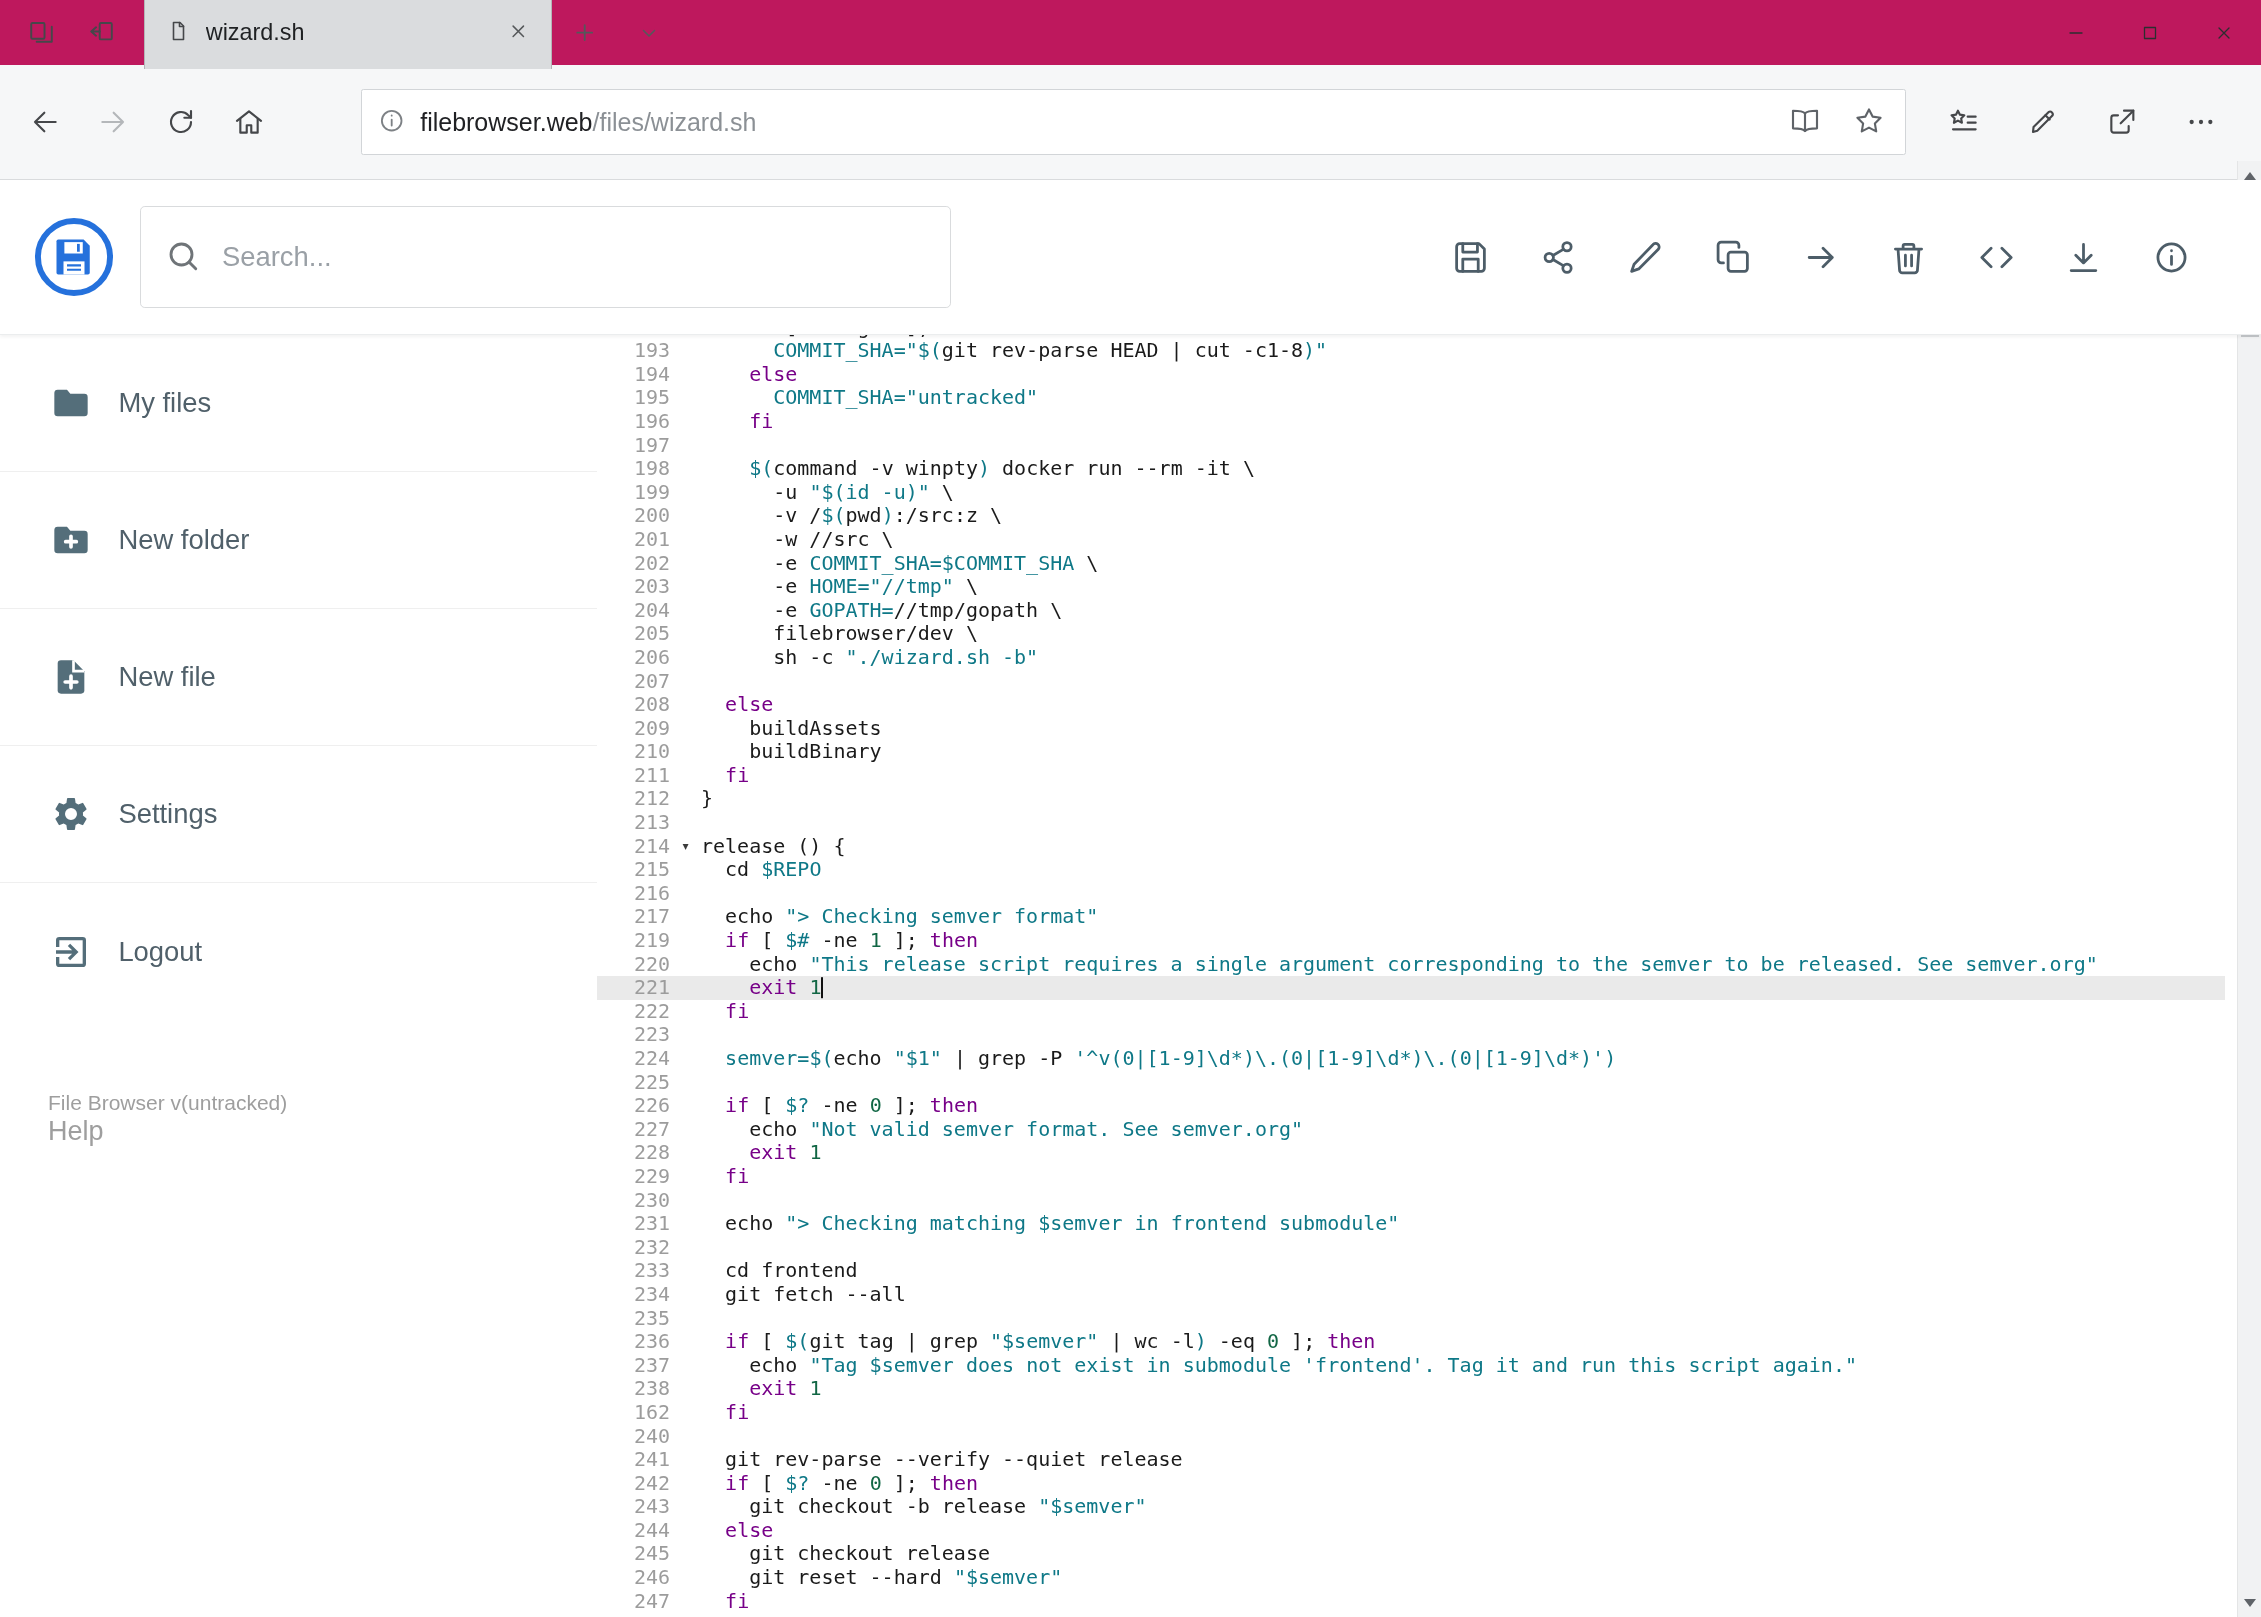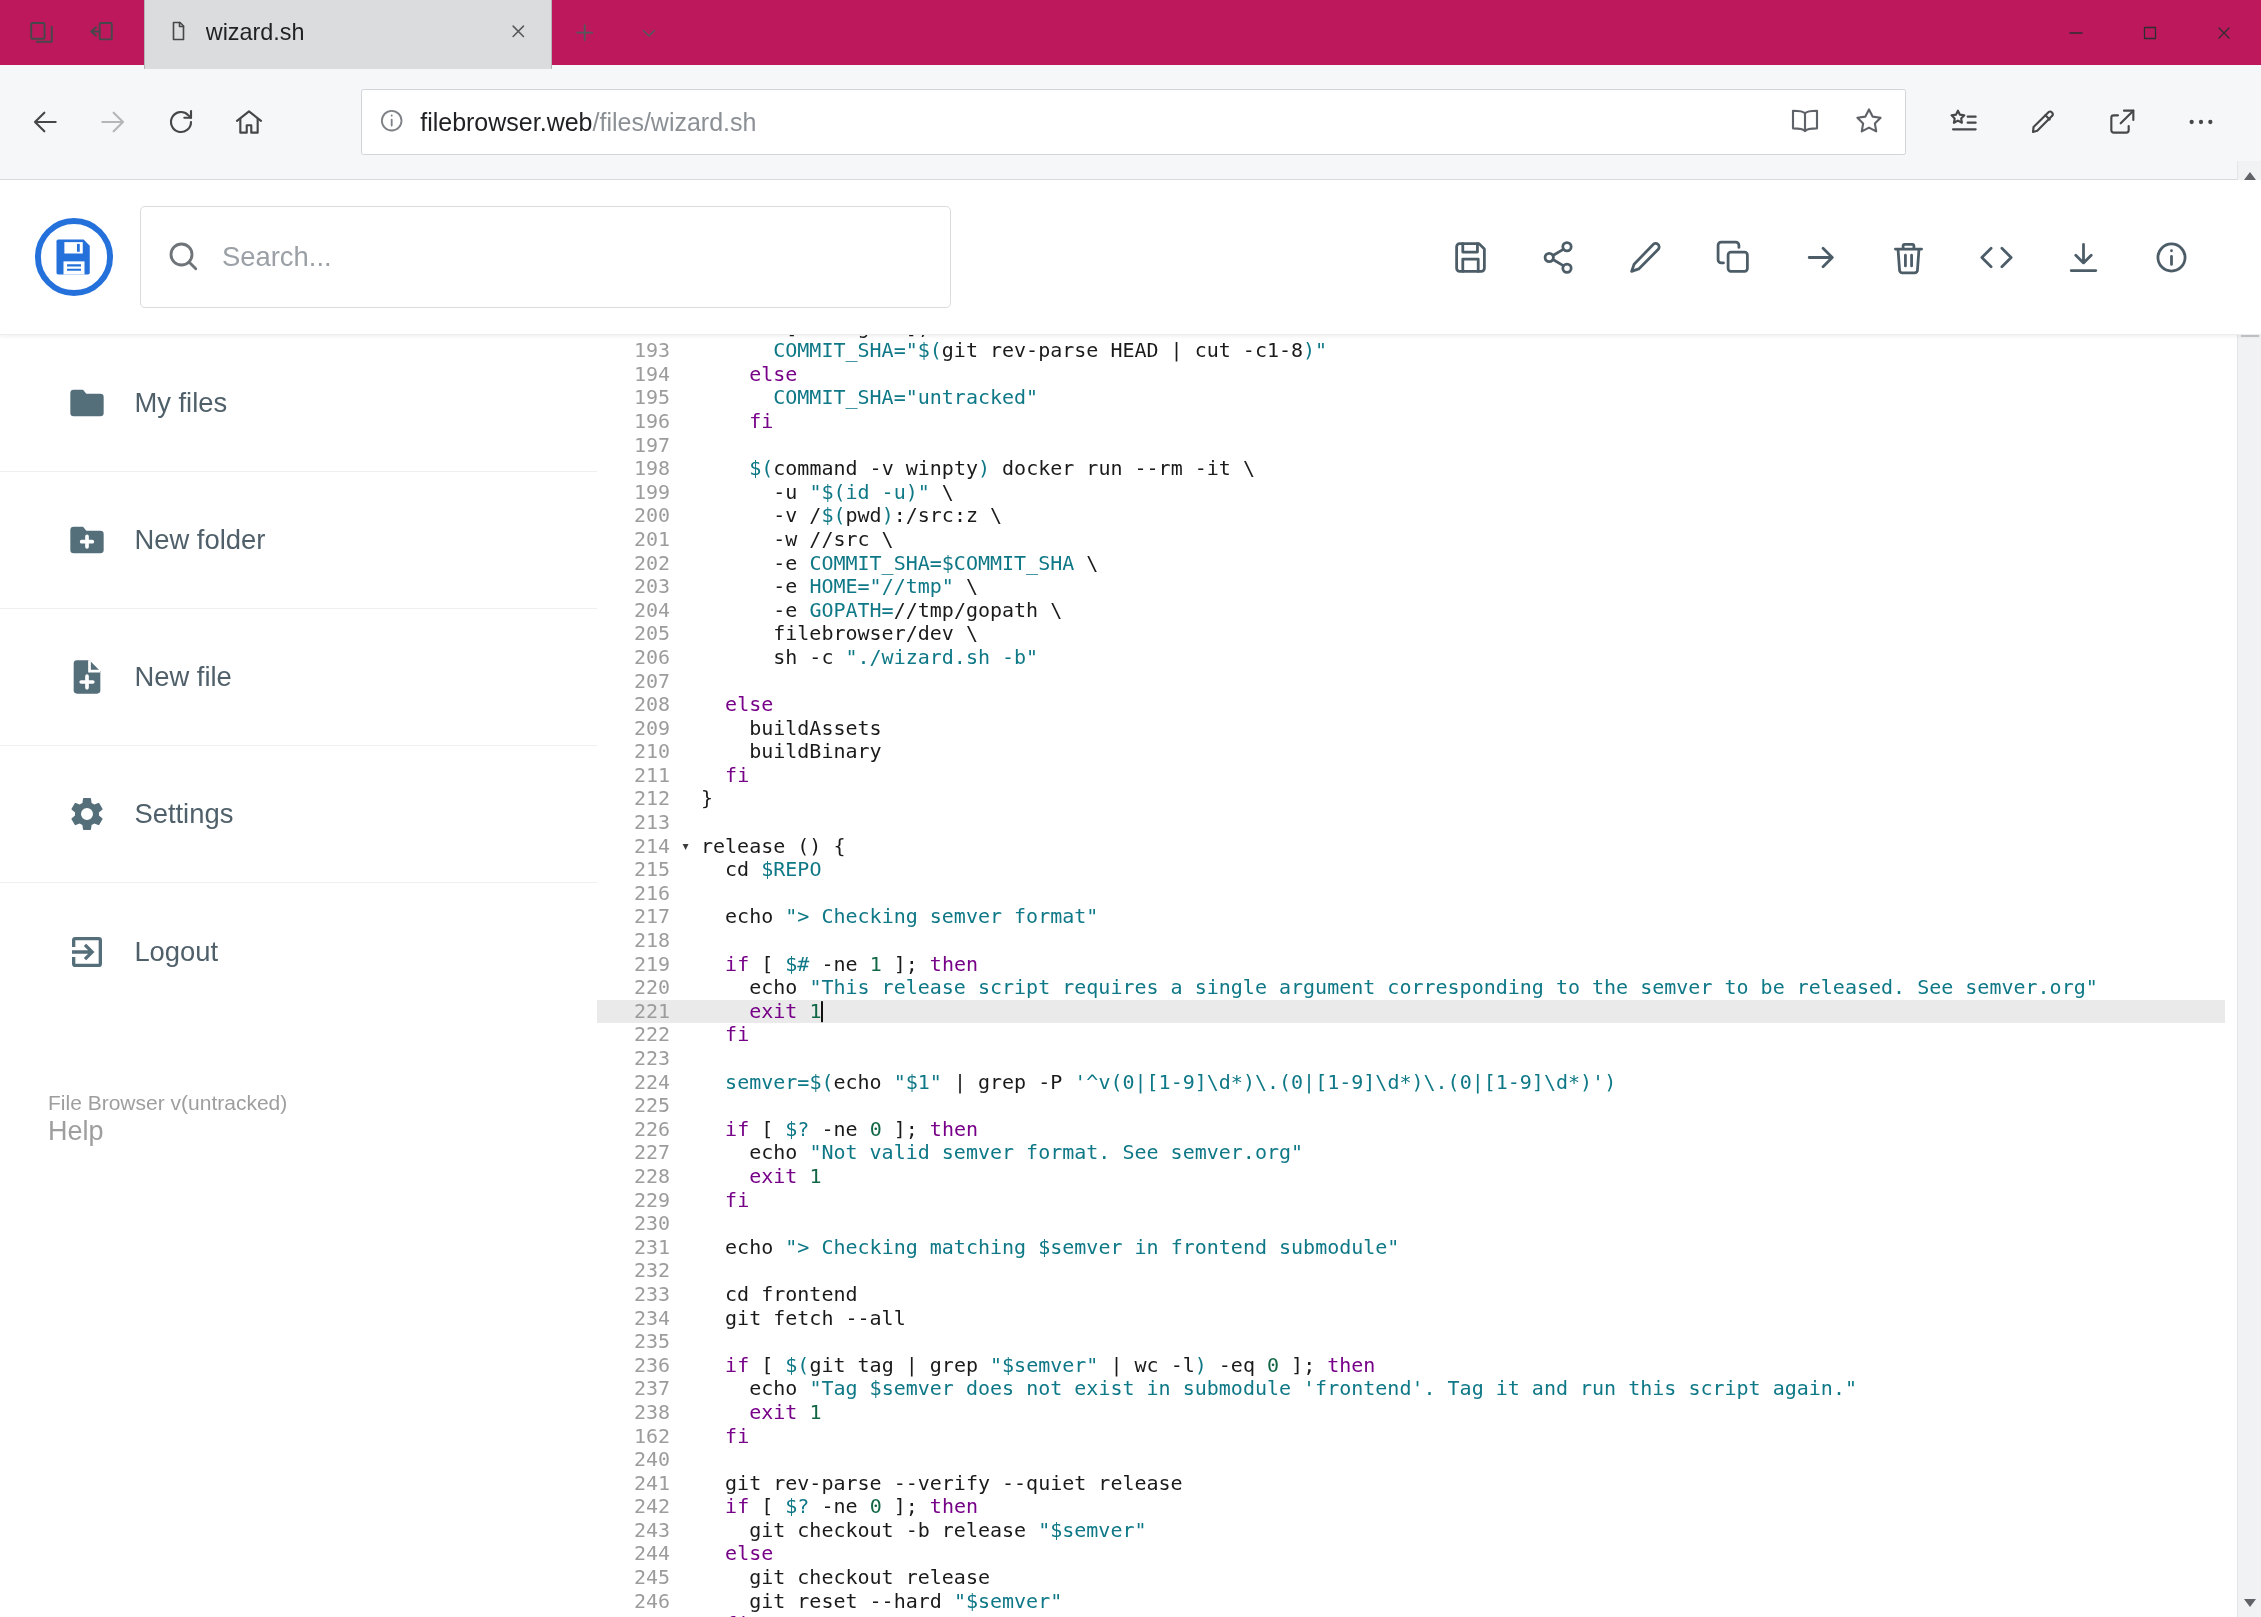--- a/index.html
+++ b/index.html
@@ -45,21 +45,21 @@
   .searchbox .icon svg{width:36px;height:36px;fill:none;stroke:#6f7478;stroke-width:1.9;stroke-linecap:round}
   .searchbox input{flex:1;border:none;outline:none;background:transparent;font-family:"Liberation Sans",sans-serif;font-size:27.4px;color:#3c4043}
   .searchbox input::placeholder{color:#9aa0a6}
   .actions{margin-left:auto;display:flex;align-items:center;gap:22.6px}
   .action-btn{width:65px;height:65px;background:none;border:none;display:flex;align-items:center;justify-content:center;color:#4d5d68;cursor:default}
   .action-btn svg{width:37px;height:37px;fill:none;stroke:currentColor;stroke-width:1.8;stroke-linecap:round;stroke-linejoin:round}
 
   
   .content{display:flex;height:1301px}
   .sidebar{width:597px;flex:none;display:flex;flex-direction:column}
-  .side-item{height:137px;display:flex;align-items:center;gap:27.4px;padding:0 67px;color:#546e7a}
+  .side-item{height:137px;display:flex;align-items:center;gap:27.4px;padding:0 51px;color:#546e7a}
   .side-item:not(:last-of-type){border-bottom:0.8px solid #efefef}
   .side-item svg{width:40px;height:40px;flex:none;color:#546e7a}
   .side-label{font-size:27.4px;font-weight:500;color:#50606a}
   .side-footer{padding:68px 48px 0}
   .side-version{font-size:21px;color:#9e9e9e;line-height:29px}
   .side-help{font-size:27px;color:#9e9e9e;line-height:29px}
 
   
   .editor{flex:1;position:relative;overflow:hidden;margin-right:36px;background:#fff}
   .codepane{position:absolute;top:-19.4px;left:0;right:0;font-family:"DejaVu Sans Mono",monospace;font-size:20px;line-height:23.6px}
@@ -385,21 +385,20 @@
         <div class="code-row"><span class="gutter-num">208</span><span class="fold-cell"></span><span class="code-text"><span>  </span><span class="tok-kw">else</span></span></div>
         <div class="code-row"><span class="gutter-num">209</span><span class="fold-cell"></span><span class="code-text"><span>    buildAssets</span></span></div>
         <div class="code-row"><span class="gutter-num">210</span><span class="fold-cell"></span><span class="code-text"><span>    buildBinary</span></span></div>
         <div class="code-row"><span class="gutter-num">211</span><span class="fold-cell"></span><span class="code-text"><span>  </span><span class="tok-kw">fi</span></span></div>
         <div class="code-row"><span class="gutter-num">212</span><span class="fold-cell"></span><span class="code-text"><span>}</span></span></div>
         <div class="code-row"><span class="gutter-num">213</span><span class="fold-cell"></span><span class="code-text"></span></div>
         <div class="code-row"><span class="gutter-num">214</span><span class="fold-cell">▾</span><span class="code-text"><span>release () {</span></span></div>
         <div class="code-row"><span class="gutter-num">215</span><span class="fold-cell"></span><span class="code-text"><span>  cd </span><span class="tok-var">$REPO</span></span></div>
         <div class="code-row"><span class="gutter-num">216</span><span class="fold-cell"></span><span class="code-text"></span></div>
         <div class="code-row"><span class="gutter-num">217</span><span class="fold-cell"></span><span class="code-text"><span>  echo </span><span class="tok-str">"&gt; Checking semver format"</span></span></div>
-        <div class="code-row"><span class="gutter-num">218</span><span class="fold-cell"></span><span class="code-text"></span></div>
         <div class="code-row"><span class="gutter-num">219</span><span class="fold-cell"></span><span class="code-text"><span>  </span><span class="tok-kw">if</span><span> [ </span><span class="tok-var">$#</span><span> -ne </span><span class="tok-num">1</span><span> ]; </span><span class="tok-kw">then</span></span></div>
         <div class="code-row"><span class="gutter-num">220</span><span class="fold-cell"></span><span class="code-text"><span>    echo </span><span class="tok-str">"This release script requires a single argument corresponding to the semver to be released. See semver.org"</span></span></div>
         <div class="code-row active"><span class="gutter-num">221</span><span class="fold-cell"></span><span class="code-text"><span>    </span><span class="tok-kw">exit</span><span> </span><span class="tok-num">1</span><span class="cursor"></span></span></div>
         <div class="code-row"><span class="gutter-num">222</span><span class="fold-cell"></span><span class="code-text"><span>  </span><span class="tok-kw">fi</span></span></div>
         <div class="code-row"><span class="gutter-num">223</span><span class="fold-cell"></span><span class="code-text"></span></div>
         <div class="code-row"><span class="gutter-num">224</span><span class="fold-cell"></span><span class="code-text"><span>  </span><span class="tok-var">semver=$(</span><span>echo </span><span class="tok-str">"$1"</span><span> | grep -P </span><span class="tok-str">'^v(0|[1-9]\d*)\.(0|[1-9]\d*)\.(0|[1-9]\d*)'</span><span class="tok-var">)</span></span></div>
         <div class="code-row"><span class="gutter-num">225</span><span class="fold-cell"></span><span class="code-text"></span></div>
         <div class="code-row"><span class="gutter-num">226</span><span class="fold-cell"></span><span class="code-text"><span>  </span><span class="tok-kw">if</span><span> [ </span><span class="tok-var">$?</span><span> -ne </span><span class="tok-num">0</span><span> ]; </span><span class="tok-kw">then</span></span></div>
         <div class="code-row"><span class="gutter-num">227</span><span class="fold-cell"></span><span class="code-text"><span>    echo </span><span class="tok-str">"Not valid semver format. See semver.org"</span></span></div>
         <div class="code-row"><span class="gutter-num">228</span><span class="fold-cell"></span><span class="code-text"><span>    </span><span class="tok-kw">exit</span><span> </span><span class="tok-num">1</span></span></div>

